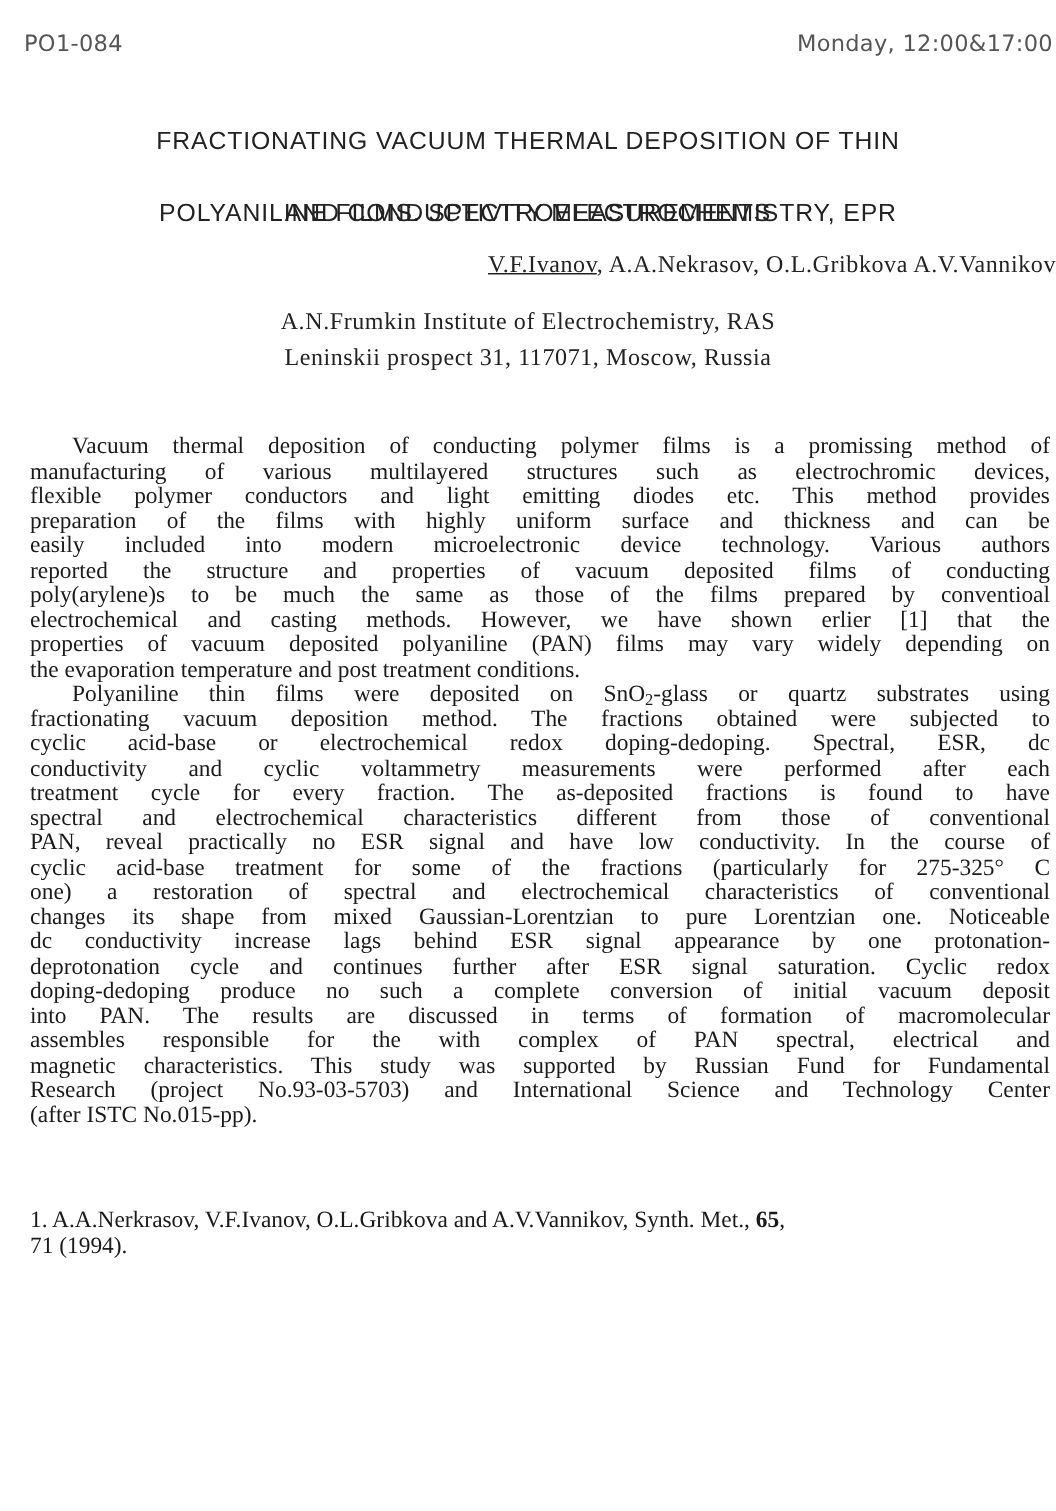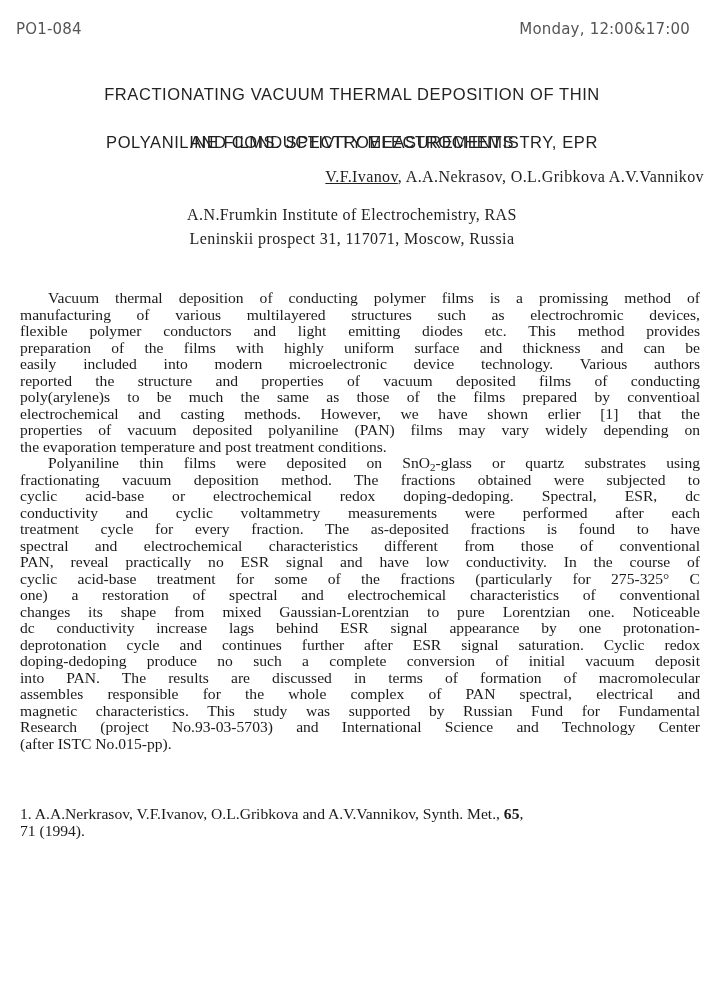--- a/index.html
+++ b/index.html
@@ -1,19 +1,19 @@
 <!DOCTYPE html>
 <html><head>
 <meta charset="utf-8">
 <style>
   html, body { margin:0; padding:0; }
   body { width:704px; height:1007px; background:#ffffff; position:relative; overflow:hidden; color:#1a1a1a; }
   .hdr { position:absolute; top:20px; font-family:"DejaVu Sans", sans-serif; font-size:15px; color:#555; letter-spacing:0.2px; }
   #hdr-left { left:16px; }
-  #hdr-right { right:14px; }
+  #hdr-right { right:2px; }
   .title { position:absolute; left:0; width:704px; text-align:center; font-family:Liberation Sans, sans-serif; font-size:16.5px; letter-spacing:0.6px; color:#222; }
   .auth { position:absolute; left:0; width:704px; text-align:center; font-family:"Liberation Serif", serif; font-size:16px; letter-spacing:0.4px; color:#222; }
   .u { text-decoration:underline; }
   .body { position:absolute; left:20px; width:680px; font-family:"Liberation Serif", serif; font-size:15.6px; line-height:16.5px; color:#1a1a1a; }
   .line { display:block; height:16.5px; white-space:nowrap; text-align:justify; text-align-last:justify; }
   .line.last { text-align-last:left; }
   .ind { padding-left:28px; }
   sub { font-size:11px; vertical-align:-3px; line-height:0; }
 </style>
 </head>
@@ -50,21 +50,21 @@
   <span class="line">treatment cycle for every fraction. The as-deposited fractions is found to have</span>
   <span class="line">spectral and electrochemical characteristics different from those of conventional</span>
   <span class="line">PAN, reveal practically no ESR signal and have low conductivity. In the course of</span>
   <span class="line">cyclic acid-base treatment for some of the fractions (particularly for 275-325° C</span>
   <span class="line">one) a restoration of spectral and electrochemical characteristics of conventional</span>
   <span class="line">changes its shape from mixed Gaussian-Lorentzian to pure Lorentzian one. Noticeable</span>
   <span class="line">dc conductivity increase lags behind ESR signal appearance by one protonation-</span>
   <span class="line">deprotonation cycle and continues further after ESR signal saturation. Cyclic redox</span>
   <span class="line">doping-dedoping produce no such a complete conversion of initial vacuum deposit</span>
   <span class="line">into PAN. The results are discussed in terms of formation of macromolecular</span>
-  <span class="line">assembles responsible for the whole complex of PAN spectral, electrical and</span>
+  <span class="line">assembles responsible for the with complex of PAN spectral, electrical and</span>
   <span class="line">magnetic characteristics. This study was supported by Russian Fund for Fundamental</span>
   <span class="line">Research (project No.93-03-5703) and International Science and Technology Center</span>
   <span class="line last">(after ISTC No.015-pp).</span>
 </div>
 
 <div class="body" style="top:761px;margin-top:45px;">
   <span class="line last"><span>1. A.A.Nerkrasov, V.F.Ivanov, O.L.Gribkova and A.V.Vannikov, Synth. Met., </span><b>65</b><span>,</span></span>
   <span class="line last">71 (1994).</span>
 </div>
 

